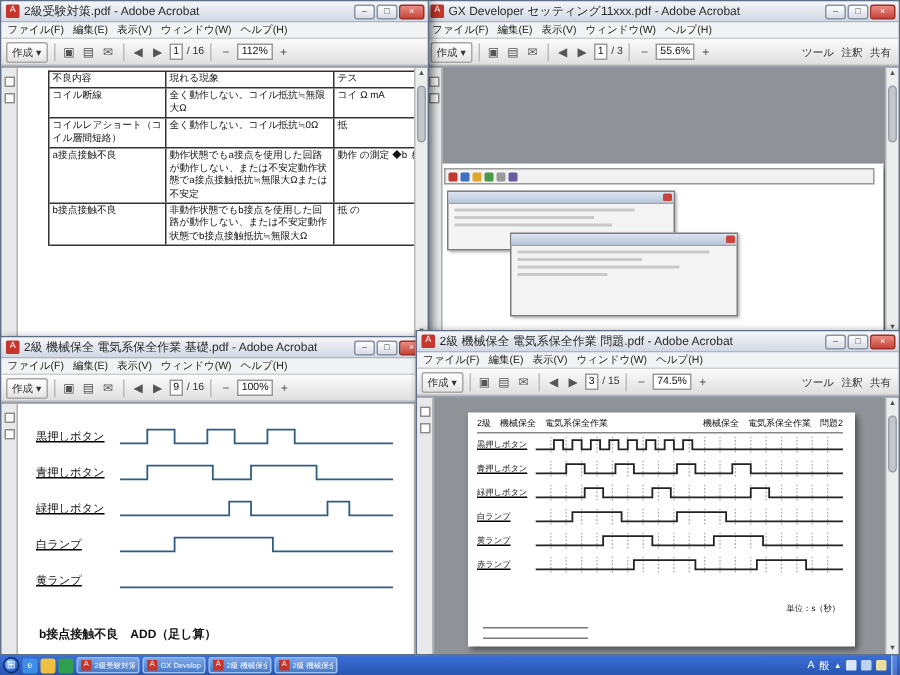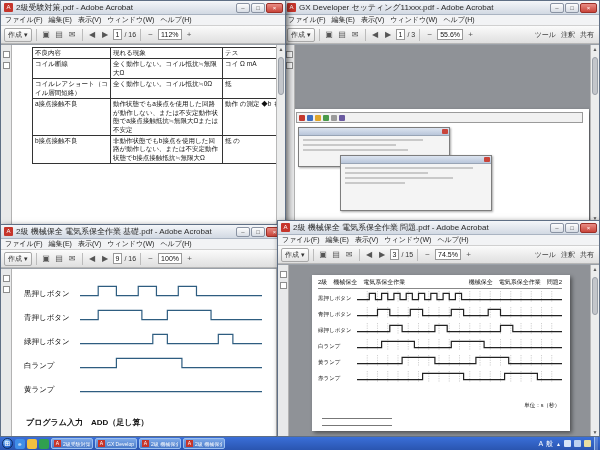--- a/index.html
+++ b/index.html
@@ -32,21 +32,21 @@
   
   .t1{position:absolute;left:20px;top:2px;width:300px;font-size:6.5px;color:#111;border-left:1px solid #333;border-top:1px solid #333;}
   .t1 .tr{display:flex;border-bottom:1px solid #333;align-items:stretch;}
   .t1 .td{border-right:1px solid #333;padding:1px 2px;line-height:1.3;}
   .t1 .c1{width:78px;flex:0 0 auto;}
   .t1 .c2{width:112px;flex:0 0 auto;}
   .t1 .c3{flex:1;overflow:hidden;}
 
   
   .timing{position:absolute;}
-  .sig-row{display:flex;align-items:flex-end;margin-bottom:8px;}
+  .sig-row{display:flex;align-items:center;margin-bottom:8px;text-decoration:underline;}
   .sig-label{flex:0 0 auto;color:#111;}
   .sig-wave{flex:1;display:block;}
   #w3-chart{left:12px;top:14px;right:14px;}
   #w3-chart .sig-label{width:52px;font-size:7.5px;}
   #w3-chart .sig-wave{height:16px;margin-left:4px;}
   #w4-chart{left:6px;top:16px;right:8px;}
   #w4-chart .sig-row{margin-bottom:5px;}
   #w4-chart .sig-label{width:36px;font-size:5.5px;}
   #w4-chart .sig-wave{height:11px;margin-left:3px;}
 
@@ -300,21 +300,21 @@
                 <path d="M0 11 L20 11 L20 3 L56 3 L56 11 L100 11" fill="none" stroke="#2e5d80" stroke-width="1.2" vector-effect="non-scaling-stroke"></path>
               </svg>
             </div>
             <div class="sig-row">
               <span class="sig-label">黄ランプ</span>
               <svg viewBox="0 0 100 14" preserveAspectRatio="none" class="sig-wave">
                 <path d="M0 11 L100 11" fill="none" stroke="#2e5d80" stroke-width="1.2" vector-effect="non-scaling-stroke"></path>
               </svg>
             </div>
           </div>
-        <div class="p3-caption">プログラム入力　ADD（足し算）</div>
+        <div class="p3-caption">b接点接触不良　ADD（足し算）</div>
       </div>
       <div class="vscroll">
         <span class="arr" style="top:1px">▲</span>
         <div class="vthumb"></div>
         <span class="arr" style="bottom:1px">▼</span>
       </div>
     </div>
   </div>
 
   <div class="window" id="w4" style="left:277px;top:220px;width:323px;height:217px;z-index:4;">

